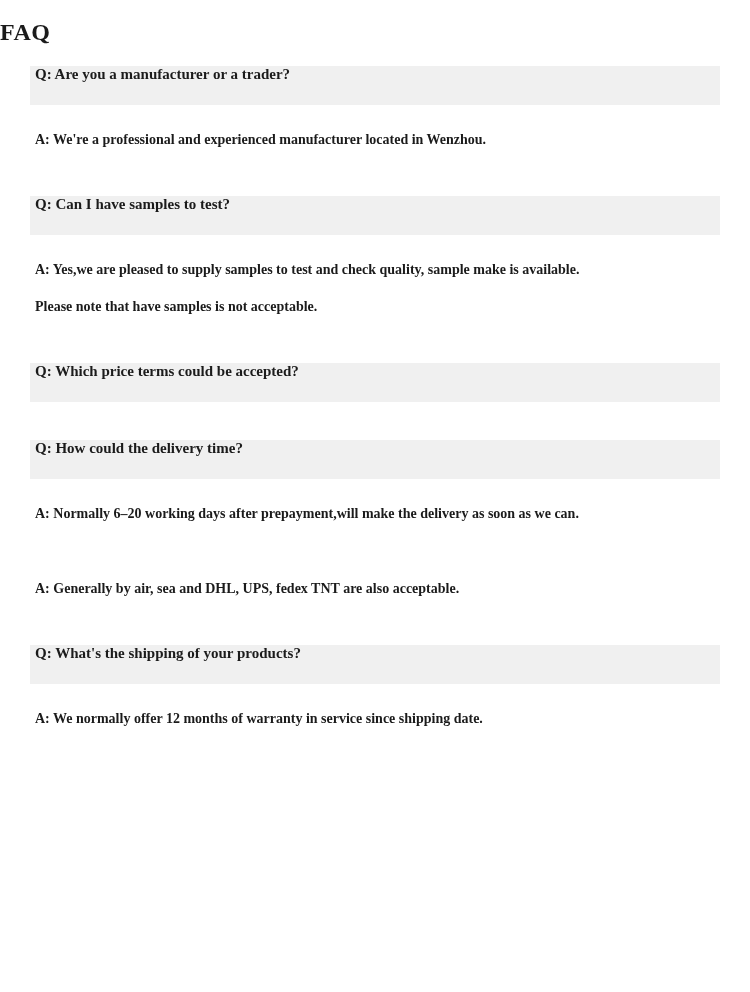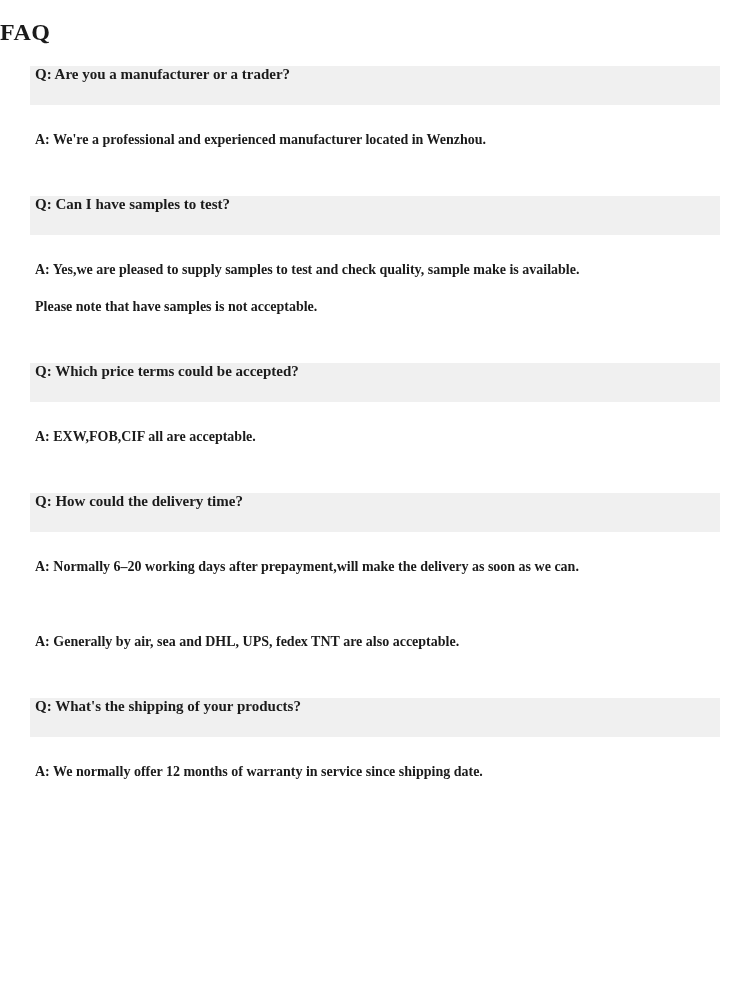--- a/index.html
+++ b/index.html
@@ -72,23 +72,20 @@
         <p class="answer-text">A: Yes,we are pleased to supply samples to test and check quality, sample make is available.</p>
         <p class="answer-text">Please note that have samples is not acceptable.</p>
       </div>
   </section>
 
 
   <section class="faq-section">
     <div class="question-bar">
       <span class="question-text">Q: Which price terms could be accepted?</span>
     </div>
-    <div class="answer-block">
-        <p class="answer-text">A: EXW,FOB,CIF all are acceptable.</p>
-      </div>
   </section>
 
   <section class="faq-section">
     <div class="question-bar">
       <span class="question-text">Q: How could the delivery time?</span>
     </div>
     <div class="answer-block">
         <p class="answer-text">A: Normally 6–20 working days after prepayment,will make the delivery as soon as we can.</p>
       </div>
   </section>

